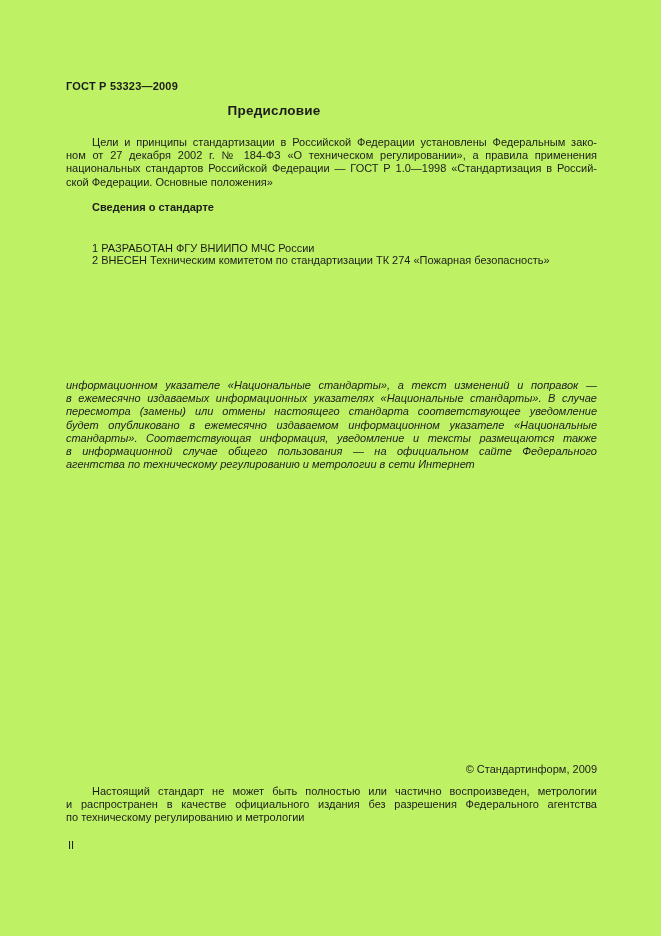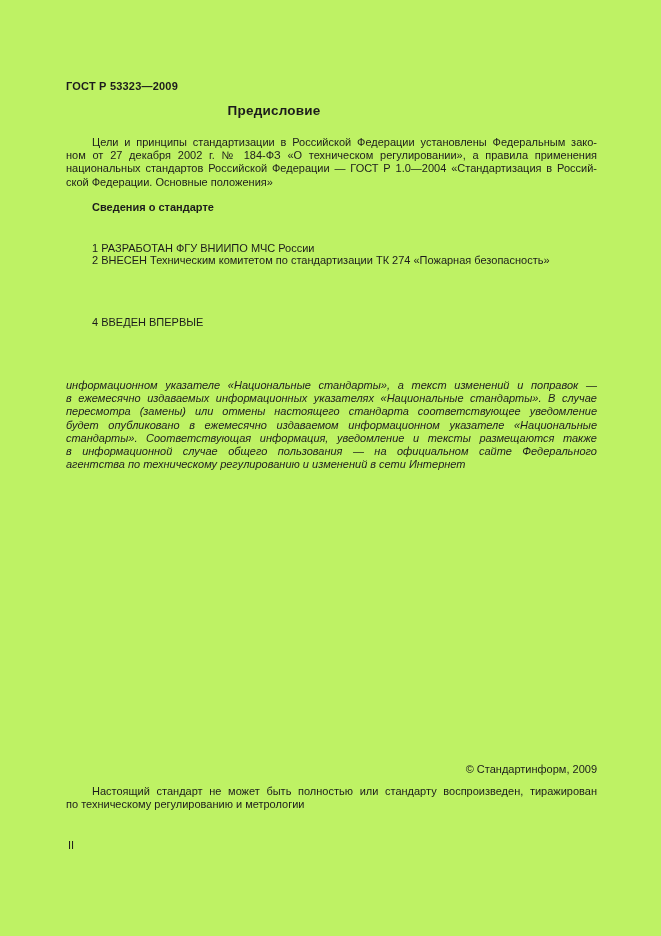--- a/index.html
+++ b/index.html
@@ -62,51 +62,49 @@
 
 <div class="page">
 
   <div class="abs doc-code">ГОСТ Р 53323—2009</div>
 
   <h1 class="abs title">Предисловие</h1>
 
   <div class="abs text-block p-intro">
       <div class="line first">Цели и принципы стандартизации в Российской Федерации установлены Федеральным зако-</div>
       <div class="line">ном от 27 декабря 2002 г. № 184-ФЗ «О техническом регулировании», а правила применения</div>
-      <div class="line">национальных стандартов Российской Федерации — ГОСТ Р 1.0—2004 «Стандартизация в Россий-</div>
+      <div class="line">национальных стандартов Российской Федерации — ГОСТ Р 1.0—1998 «Стандартизация в Россий-</div>
       <div class="line last">ской Федерации. Основные положения»</div>
     </div>
 
   <div class="abs text-block h-info">Сведения о стандарте</div>
 
   <div class="abs text-block item-0">
       <div class="line first last">1 РАЗРАБОТАН ФГУ ВНИИПО МЧС России</div>
     </div>
 
   <div class="abs text-block item-1">
       <div class="line first last">2 ВНЕСЕН Техническим комитетом по стандартизации ТК 274 «Пожарная безопасность»</div>
     </div>
 
 
-  <div class="abs text-block item-3">
-      <div class="line first last">4 ВВЕДЕН ВПЕРВЫЕ</div>
-    </div>
 
   <div class="abs text-block notice">
       <div class="line">информационном указателе «Национальные стандарты», а текст изменений и поправок —</div>
       <div class="line">в ежемесячно издаваемых информационных указателях «Национальные стандарты». В случае</div>
       <div class="line">пересмотра (замены) или отмены настоящего стандарта соответствующее уведомление</div>
       <div class="line">будет опубликовано в ежемесячно издаваемом информационном указателе «Национальные</div>
       <div class="line">стандарты». Соответствующая информация, уведомление и тексты размещаются также</div>
       <div class="line">в информационной случае общего пользования — на официальном сайте Федерального</div>
-      <div class="line last">агентства по техническому регулированию и изменений в сети Интернет</div>
+      <div class="line last">агентства по техническому регулированию и метрологии в сети Интернет</div>
     </div>
 
   <div class="abs text-block copyright">© Стандартинформ, 2009</div>
 
   <div class="abs text-block restrict">
-      <div class="line first">Настоящий стандарт не может быть полностью или стандарту воспроизведен, тиражирован</div>
+      <div class="line first">Настоящий стандарт не может быть полностью или частично воспроизведен, метрологии</div>
+      <div class="line">и распространен в качестве официального издания без разрешения Федерального агентства</div>
       <div class="line last">по техническому регулированию и метрологии</div>
     </div>
 
   <div class="abs page-num">II</div>
 
 </div>
 
 </body></html>

